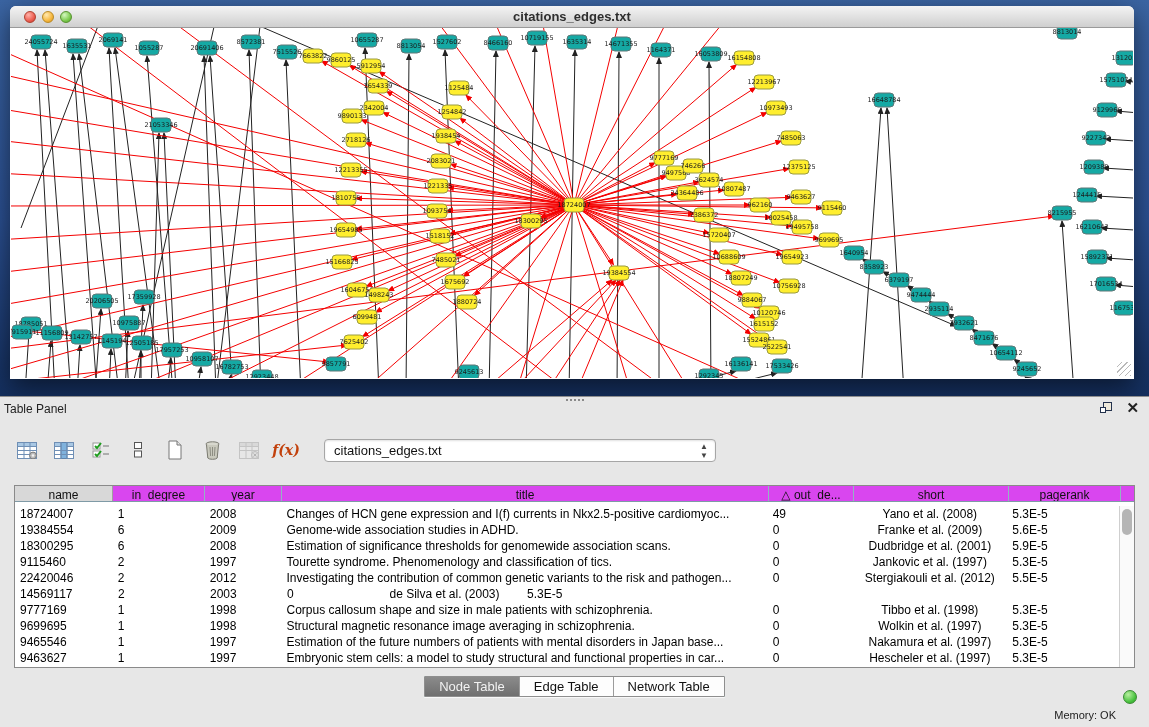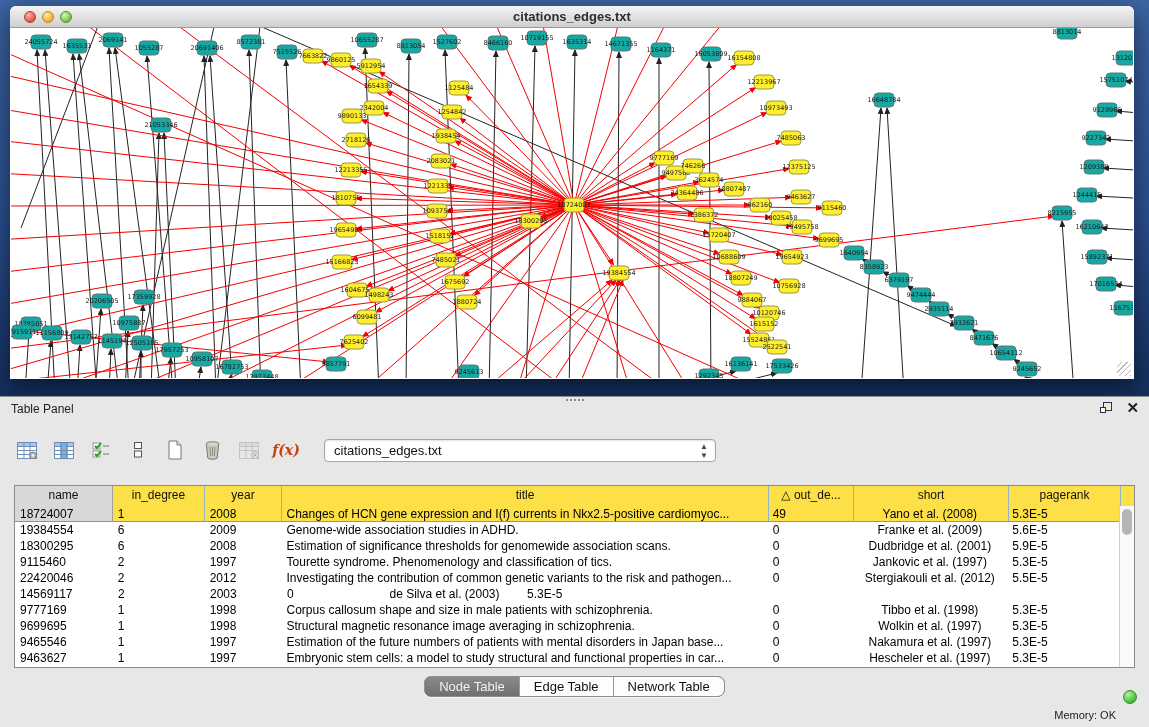--- a/index.html
+++ b/index.html
@@ -27,55 +27,55 @@
   .resize-grip { position:absolute; right:2px; bottom:2px; width:14px; height:14px;
     background:repeating-linear-gradient(135deg,transparent 0 3px,#b9b9b9 3px 4px); }
 
   
   .tpanel { position:absolute; left:0; top:396px; width:1149px; height:331px;
     background:#e7e7e7; border-top:1px solid #8e8e8e; }
   .grabber { position:absolute; left:50%; top:1px; width:20px; height:5px;
     margin-left:-10px; background:radial-gradient(circle,#8a8a8a 1px,transparent 1.4px);
     background-size:4px 4px; }
   .tpanel-titlebar { position:relative; height:24px; }
-  .tpanel-title { position:absolute; left:11px; top:5px; font-size:12px; color:#222; }
+  .tpanel-title { position:absolute; left:4px; top:5px; font-size:12px; color:#222; }
   .tpanel-icons { position:absolute; right:10px; top:4px; display:flex; gap:12px; align-items:center; }
   .float-ic { width:14px; height:14px; position:relative; }
   .float-ic .sq1 { position:absolute; left:3px; top:1px; width:9px; height:9px; border:1px solid #24324d; background:#efeadb; }
   .float-ic .sq2 { position:absolute; left:0; top:6px; width:6px; height:6px; border:1px solid #24324d; background:#fff; }
   .close-ic { font-size:15px; font-weight:bold; color:#222; line-height:14px; }
 
   .ttoolbar { position:absolute; left:14px; top:36px; height:34px; display:flex; align-items:center; gap:11px; }
   .tbtn { width:26px; height:26px; display:flex; align-items:center; justify-content:center; }
   .fx { font-family:"DejaVu Serif", serif; font-style:italic; font-weight:bold; font-size:14px; color:#c2410c; }
   .combo { position:relative; margin-left:14px; width:392px; height:23px; background:#fff;
     border:1px solid #a6a6a6; border-radius:4px; font-size:13px; color:#111;
     line-height:21px; padding-left:9px; box-shadow:inset 0 1px 2px rgba(0,0,0,.12); }
   .combo .arrows { position:absolute; right:7px; top:2px; font-size:8px; color:#444; line-height:9px; text-align:center; }
 
   .ttable { position:absolute; left:14px; top:88px; width:1121px; height:183px;
     background:#fff; border:1px solid #8a8a8a; }
-  .thead { display:flex; height:36px; background:#fde047; border-bottom:1px solid #7f9aa6; }
+  .thead { display:flex; height:16px; background:#d946ef; border-bottom:1px solid #7f9aa6; }
   .th { font-size:12px; color:#111; text-align:center; line-height:19px;
     border-right:1px solid #93b4c2; overflow:hidden; white-space:nowrap; }
   .th.first { background:#d8d8d8; border-right:1px solid #a0a0a0; }
   .tbody { position:absolute; left:0; top:20px; right:15px; bottom:0; overflow:hidden; }
   .tr { display:flex; height:16px; }
   .td { font-size:12px; color:#000; line-height:16px; padding-left:5px;
     overflow:hidden; white-space:nowrap; }
   .td.center { text-align:center; padding-left:0; }
   .c0{width:98px;} .c1{width:92px;} .c2{width:77px;} .c3{width:487px;}
   .c4{width:85px;} .c5{width:155px;} .c6{width:112px;}
   .vscroll { position:absolute; right:0; top:20px; bottom:0; width:15px;
     background:#fafafa; border-left:1px solid #cfcfcf; }
   .vthumb { position:absolute; left:2px; top:3px; width:10px; height:26px;
     background:#b5b5b5; border-radius:6px; }
 
   .ttabs { position:absolute; left:0; top:279px; width:100%; display:flex; justify-content:center; }
-  .seg { display:flex; border:1px solid #8e8e8e; border-radius:7px; overflow:hidden;
+  .seg { display:flex; border:1px solid #8e8e8e; border-radius:1px; overflow:hidden;
     background:#0f766e; height:21px; box-shadow:0 1px 1px rgba(255,255,255,.8); }
   .seg .tab { font-size:13px; padding:0 14px; line-height:20px; color:#111;
     border-right:1px solid #9b9b9b; background:#fdfdfd; }
   .seg .tab:last-child { border-right:none; }
   .seg .tab.active { background:linear-gradient(180deg,#8b8b8b,#6f6f6f); color:#f2f2f2; }
 
   .statusbar { position:absolute; right:12px; bottom:6px; display:flex; align-items:center; gap:7px; }
   .status-label { font-size:11px; color:#222;margin-top:36px; }
   .memdot { width:14px; height:14px; border-radius:50%; border:1px solid #3a8a33;
     background:radial-gradient(circle at 35% 30%,#b8efa0,#46c13c 65%,#2e9a2c); }

